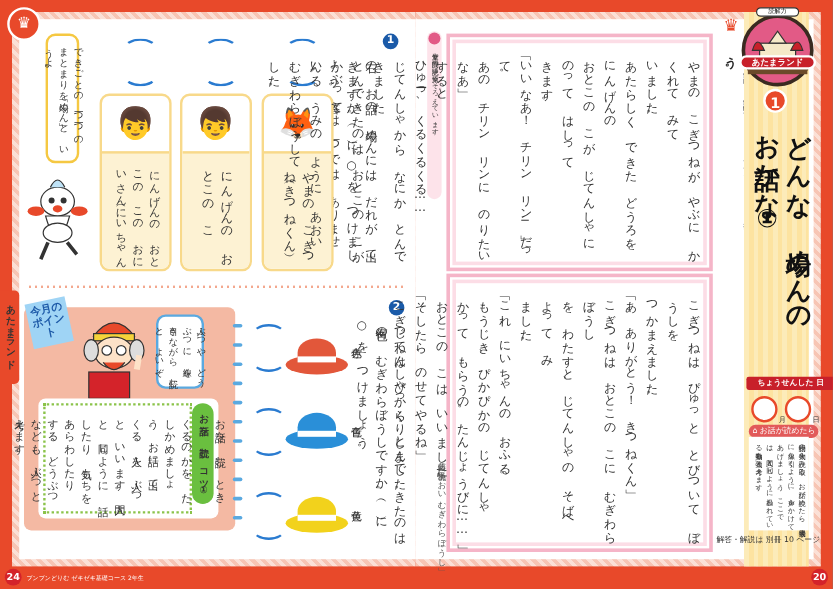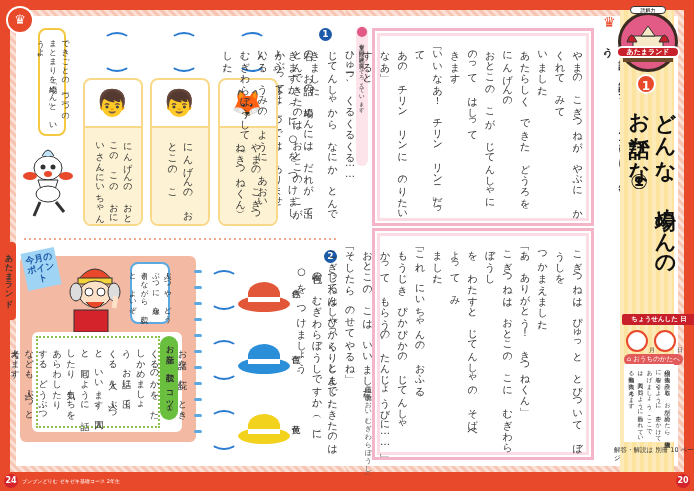--- a/index.html
+++ b/index.html
@@ -51,21 +51,21 @@
 .emblem-top{position:absolute;left:630px;top:6px;width:36px;height:8px;background:#fff;border:1px solid #333;border-radius:4px;font-size:5px;text-align:center;line-height:6px}
 .lesson-num{position:absolute;left:636px;top:74px;width:20px;height:20px;border-radius:50%;background:#e8492a;color:#fff;font-size:12px;font-weight:bold;text-align:center;line-height:20px;border:2px solid #fff}
 .big-title{position:absolute;left:626px;top:98px;height:190px;font-size:21px;font-weight:bold;color:#111;line-height:1.25}
 .instr{position:absolute;left:600px;top:40px;height:190px;font-size:10px;font-weight:bold;color:#222}
 .crown-sm{position:absolute;left:603px;top:14px;font-size:14px;color:#e8492a}
 .challenge{position:absolute;left:622px;top:314px;width:74px;height:11px;background:#c8202a;color:#fff;font-size:6.5px;font-weight:bold;text-align:center;line-height:11px;border-radius:2px}
 .date-circ{position:absolute;width:22px;height:22px;border-radius:50%;background:#fff;border:2px solid #e8492a}
 .date-unit{position:absolute;font-size:6px;color:#333}
 .ouchi{position:absolute;left:624px;top:354px;font-size:6.5px;color:#fff;background:#e25a5a;padding:1px 3px;border-radius:7px}
 .ouchi-box{position:absolute;left:624px;top:364px;width:50px;height:78px;background:#fff;font-size:5.8px;padding:2px;display:flex;justify-content:center;line-height:1.45}
-.answer{position:absolute;left:614px;top:446px;font-size:6.5px;color:#333;line-height:1.3}
+.answer{position:absolute;left:597px;top:446px;font-size:6.5px;color:#333;line-height:1.3}
 .pg-num{position:absolute;width:14px;height:14px;border-radius:50%;background:#d4232a;color:#fff;font-size:8px;font-weight:bold;text-align:center;line-height:14px}
 .footer-txt{position:absolute;left:22px;top:478px;font-size:5px;color:#fff}
 </style>
 </head>
 <body>
 
 <div class="page">
 
   <div class="inner left">
       <div class="white"></div>
@@ -249,20 +249,20 @@
   <div class="emblem-ribbon">あたまランド</div>
   <div class="lesson-num">1</div>
   <div class="vt big-title">どんな 場めんの お話かな①</div>
 
   <div class="challenge">ちょうせんした 日</div>
   <div class="date-circ" style="left:626px;top:330px"></div>
   <span class="date-unit" style="left:649px;top:346px">月</span>
   <div class="date-circ" style="left:654px;top:330px"></div>
   <span class="date-unit" style="left:677px;top:346px">日</span>
 
-  <div class="ouchi"><span>⌂</span> <span>おうちのかたへ</span></div>
+  <div class="ouchi"><span>⌂</span> <span>お話が読めたら</span></div>
   <div class="ouchi-box">
       <span class="vt">物語の人物を読み取る。お話が読めたら、登場人物に線を引くように、声をかけてあげましょう。ここでは、人間と同じように扱われている動物も「人物」と考えます。</span>
     </div>
   <div class="answer">解答・解説は 別冊 10 ページ</div>
 
   <div class="pg-num" style="left:676px;top:474px">20</div>
 </div>
 
 </body></html>

